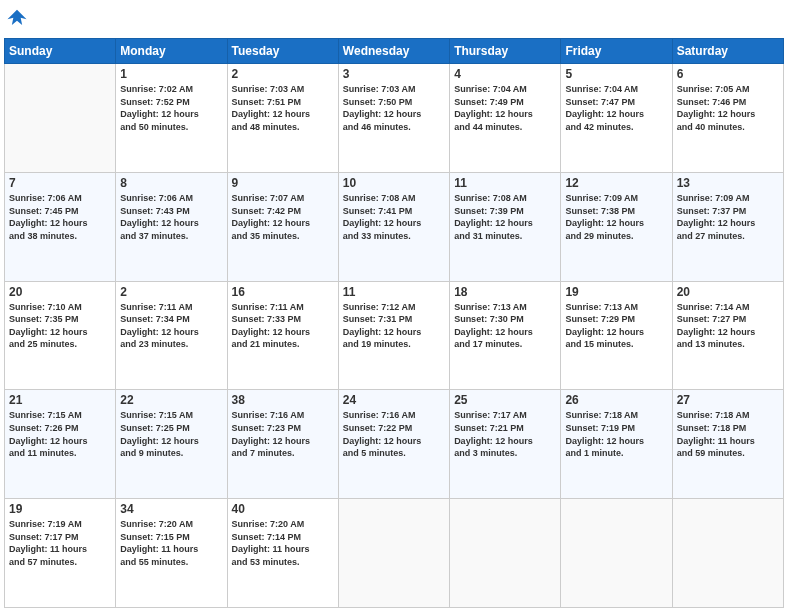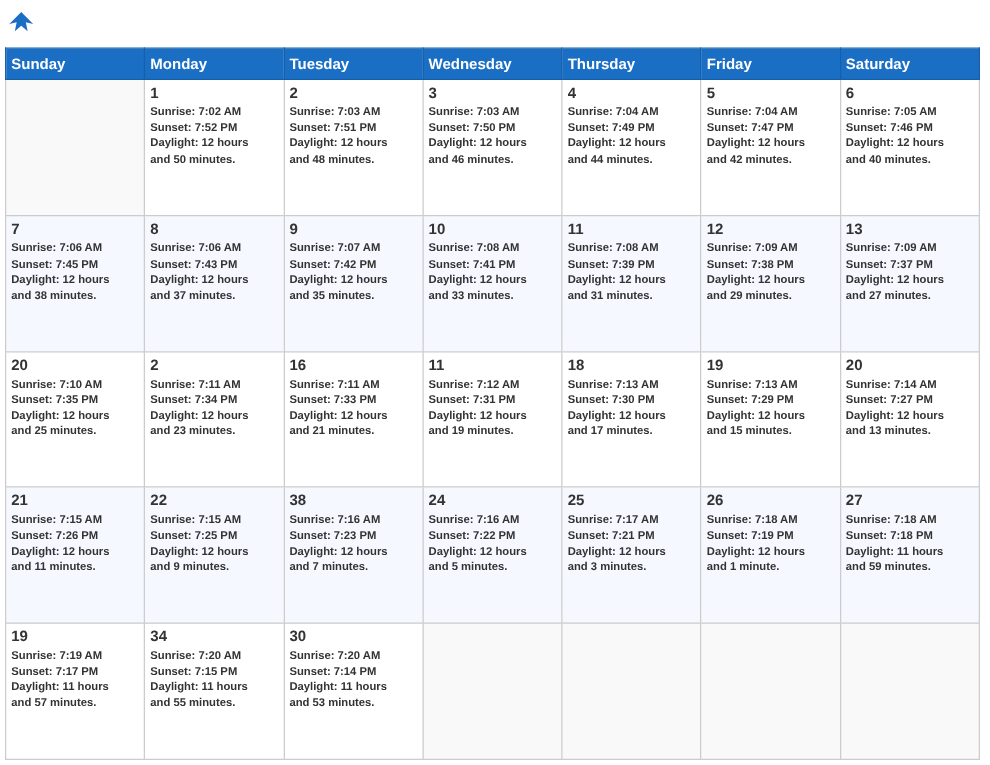--- a/index.html
+++ b/index.html
@@ -244,21 +244,21 @@
         <tr>
           <td>
             <span class="day-num">19</span>
             <div class="cell-info">Sunrise: 7:19 AM<br>Sunset: 7:17 PM<br>Daylight: 11 hours<br>and 57 minutes.</div>
           </td>
           <td>
             <span class="day-num">34</span>
             <div class="cell-info">Sunrise: 7:20 AM<br>Sunset: 7:15 PM<br>Daylight: 11 hours<br>and 55 minutes.</div>
           </td>
           <td>
-            <span class="day-num">30</span>
+            <span class="day-num">40</span>
             <div class="cell-info">Sunrise: 7:20 AM<br>Sunset: 7:14 PM<br>Daylight: 11 hours<br>and 53 minutes.</div>
           </td>
           <td class="empty-cell"></td>
           <td class="empty-cell"></td>
           <td class="empty-cell"></td>
           <td class="empty-cell"></td>
         </tr>
       </tbody>
   </table>
 </div>

